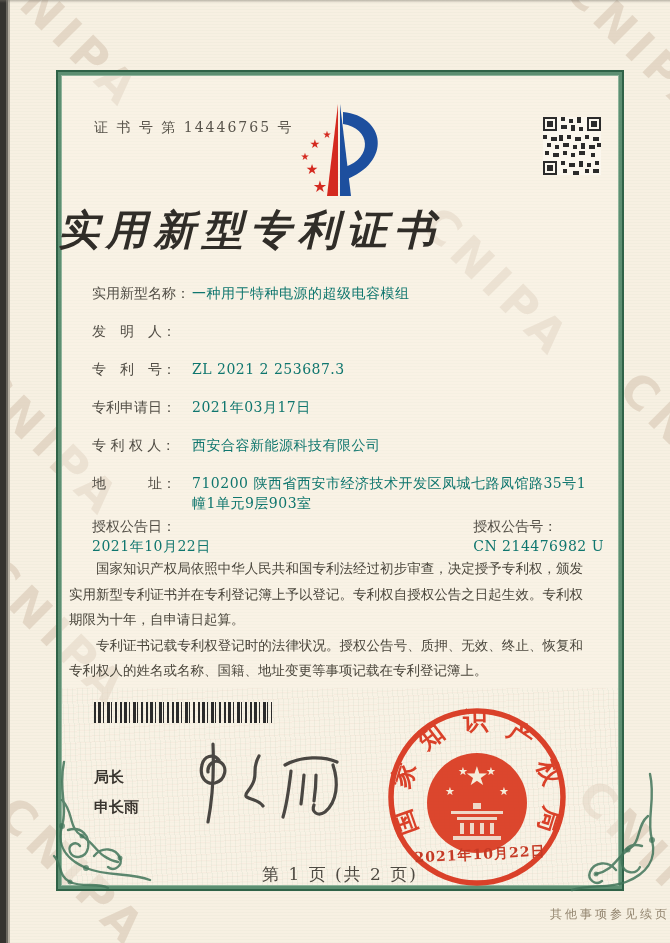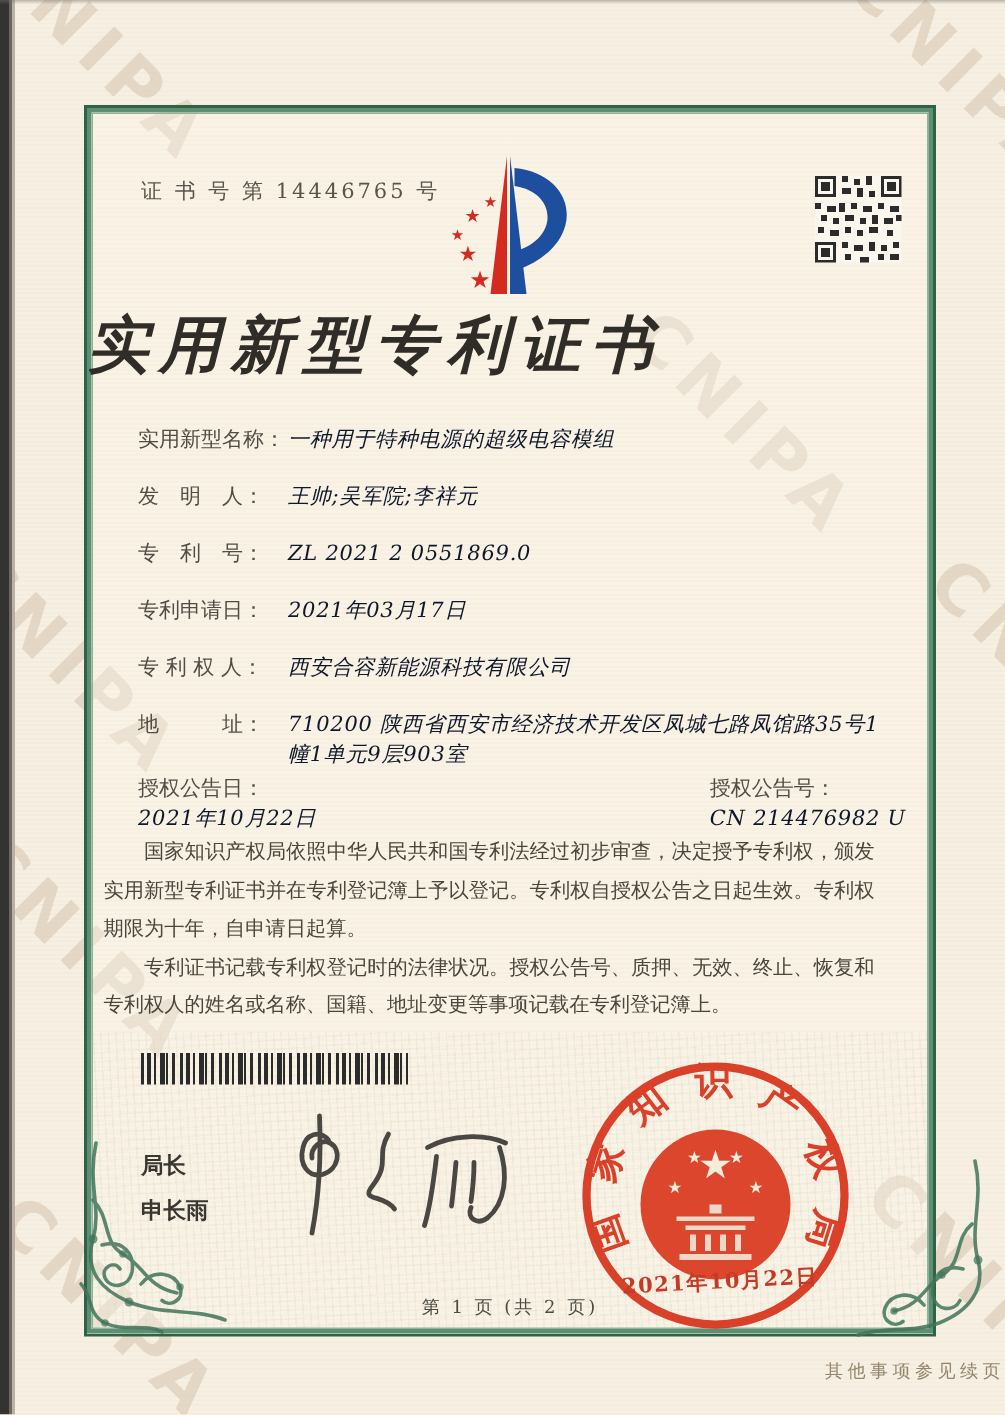--- a/index.html
+++ b/index.html
@@ -48,21 +48,21 @@
   }
   .logo{position:absolute;left:281px;top:96px;z-index:3;}
   .qr{position:absolute;left:543px;top:117px;width:58px;height:58px;z-index:3;}
   .title{
     position:absolute;left:58px;top:203px;width:564px;z-index:3;
     font-size:41px;font-weight:bold;color:#302d28;letter-spacing:7px;font-style:italic;
   }
   .fields{position:absolute;left:92px;top:283px;width:512px;z-index:3;}
   .frow{display:flex;margin-bottom:18px;font-size:14px;line-height:20px;}
   .flabel{flex:0 0 100px;color:#514d45;white-space:nowrap;}
-  .fvalue{color:#0f172a;letter-spacing:.5px;max-width:400px;font-style:italic;}
+  .fvalue{color:#0f766e;letter-spacing:.5px;max-width:400px;}
   .frow.address{margin-bottom:3px;}
   .frow.grant{justify-content:space-between;}
   .grant-group{display:flex;flex-direction:column;}
   .body-text{
     position:absolute;left:69px;top:556px;width:514px;z-index:3;
     font-size:13.5px;line-height:25.5px;color:#4a463c;text-align:justify;
   }
   .body-text p{margin:0;text-indent:2em;}
   .barcode{
     position:absolute;left:94px;top:702px;width:178px;height:21px;z-index:3;
@@ -72,21 +72,21 @@
       #2b2b2b 9px 10px,transparent 10px 13px,
       #2b2b2b 13px 16px,transparent 16px 17px,
       #2b2b2b 17px 18px,transparent 18px 21px,
       #2b2b2b 21px 23px,transparent 23px 26px);
   }
   .director{position:absolute;left:94px;top:762px;z-index:3;font-size:15px;font-weight:bold;color:#3a3630;line-height:30px;}
   .signature{position:absolute;left:185px;top:738px;z-index:4;}
   .seal{position:absolute;left:382px;top:702px;z-index:4;opacity:.93;}
   .page-footer{
     position:absolute;left:58px;top:863px;width:564px;z-index:3;
-    text-align:center;font-size:12px;letter-spacing:2px;color:#4e4a42;
+    text-align:center;font-size:17px;letter-spacing:2px;color:#4e4a42;
   }
   .continuation{
     position:absolute;left:0;top:906px;width:670px;z-index:3;
     text-align:right;font-size:12px;letter-spacing:3px;color:#93856f;
   }
   .flourish{position:absolute;z-index:2;}
   .fl-bl{left:38px;top:760px;}
   .fl-br{left:550px;top:770px;}
 </style>
 </head>
@@ -209,25 +209,24 @@
 
 <div class="title">实用新型专利证书</div>
 
 <div class="fields">
   <div class="frow">
     <span class="flabel">实用新型名称：</span>
     <span class="fvalue">一种用于特种电源的超级电容模组</span>
   </div>
   <div class="frow">
     <span class="flabel">发　明　人：</span>
-    <span class="fvalue">王帅;吴军院;李祥元</span>
   </div>
   <div class="frow">
     <span class="flabel">专　利　号：</span>
-    <span class="fvalue">ZL 2021 2 0551869.0</span>
+    <span class="fvalue">ZL 2021 2 253687.3</span>
   </div>
   <div class="frow">
     <span class="flabel">专利申请日：</span>
     <span class="fvalue">2021年03月17日</span>
   </div>
   <div class="frow">
     <span class="flabel">专 利 权 人：</span>
     <span class="fvalue">西安合容新能源科技有限公司</span>
   </div>
   <div class="frow address">

